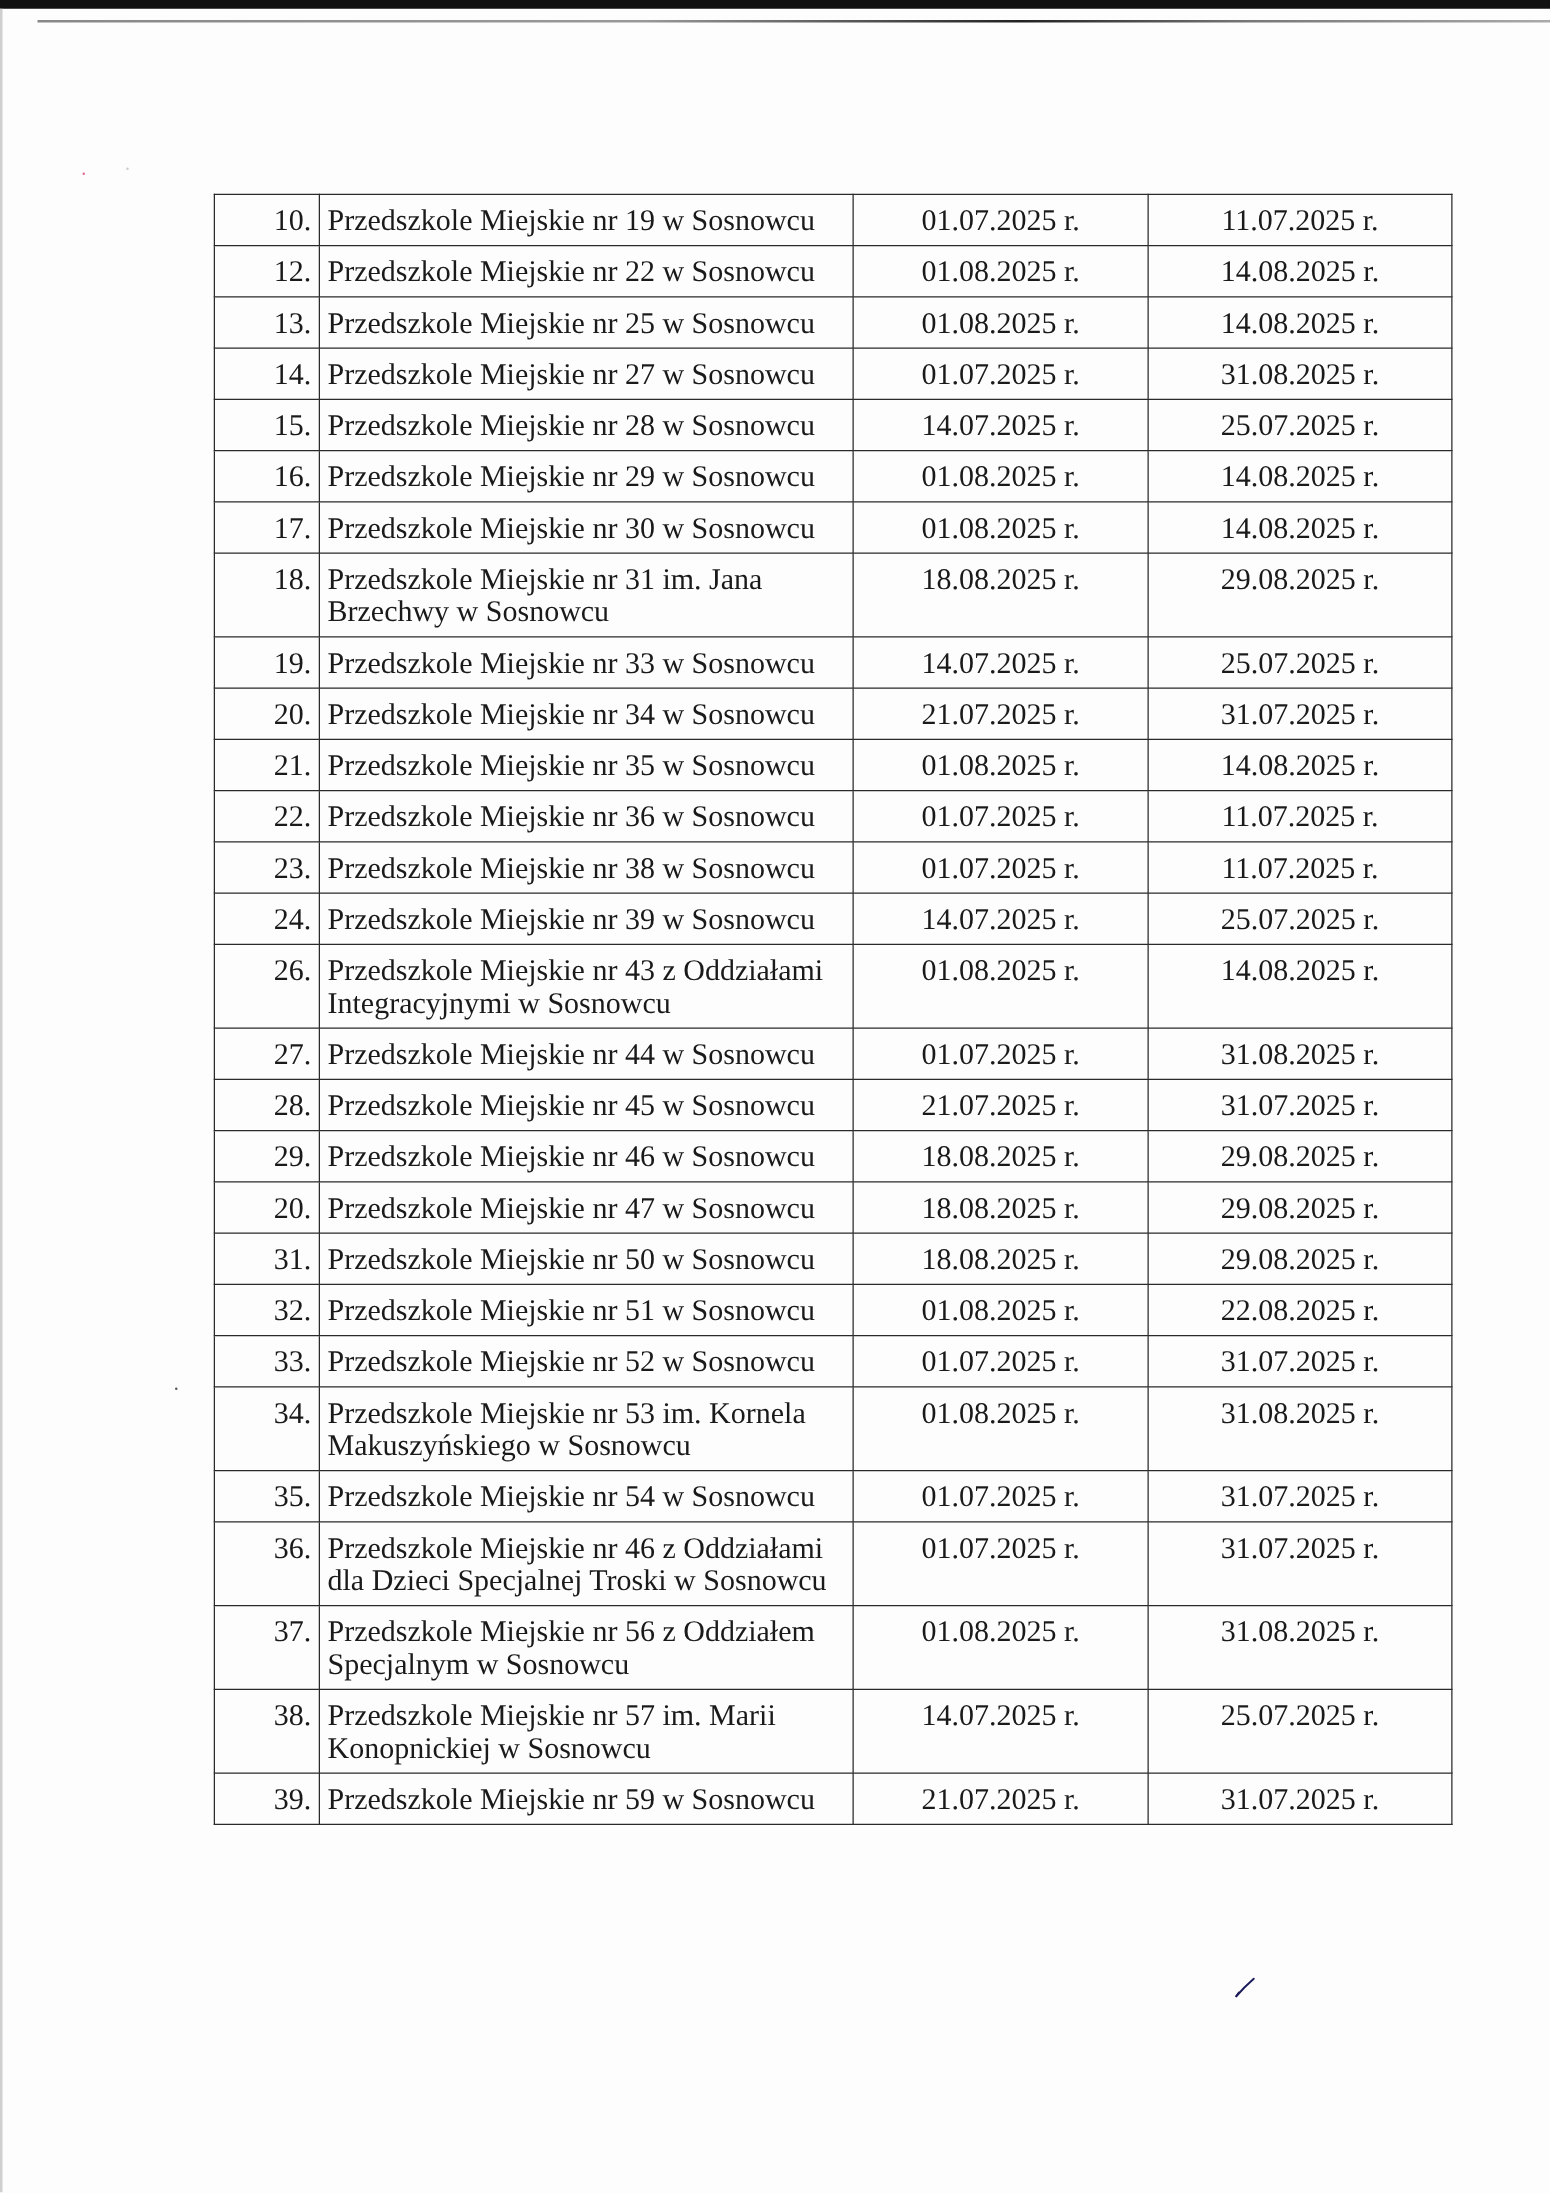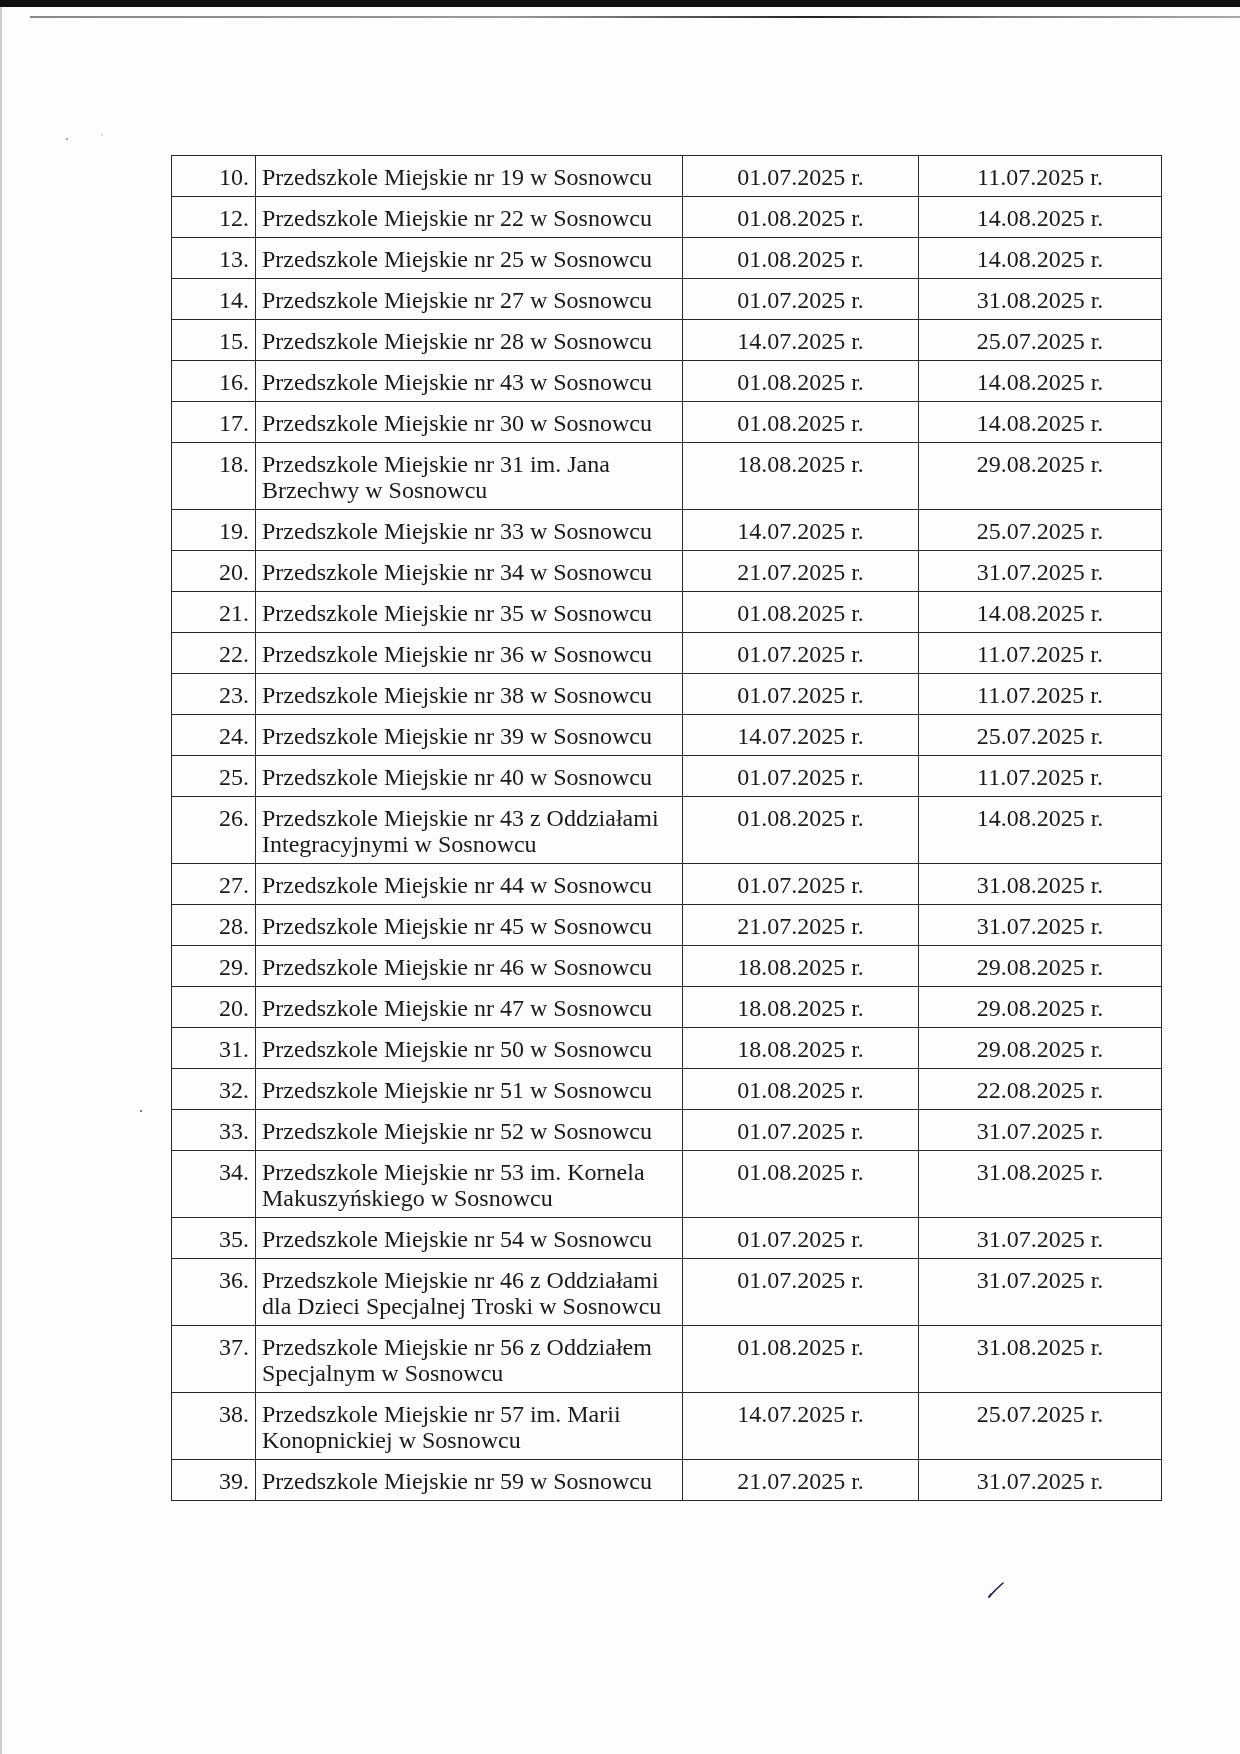--- a/index.html
+++ b/index.html
@@ -89,21 +89,21 @@
           <td class="to">31.08.2025 r.</td>
         </tr>
         <tr>
           <td class="no">15.</td>
           <td class="name">Przedszkole Miejskie nr 28 w Sosnowcu</td>
           <td class="from">14.07.2025 r.</td>
           <td class="to">25.07.2025 r.</td>
         </tr>
         <tr>
           <td class="no">16.</td>
-          <td class="name">Przedszkole Miejskie nr 43 w Sosnowcu</td>
+          <td class="name">Przedszkole Miejskie nr 29 w Sosnowcu</td>
           <td class="from">01.08.2025 r.</td>
           <td class="to">14.08.2025 r.</td>
         </tr>
         <tr>
           <td class="no">17.</td>
           <td class="name">Przedszkole Miejskie nr 30 w Sosnowcu</td>
           <td class="from">01.08.2025 r.</td>
           <td class="to">14.08.2025 r.</td>
         </tr>
         <tr>
@@ -140,26 +140,20 @@
           <td class="no">23.</td>
           <td class="name">Przedszkole Miejskie nr 38 w Sosnowcu</td>
           <td class="from">01.07.2025 r.</td>
           <td class="to">11.07.2025 r.</td>
         </tr>
         <tr>
           <td class="no">24.</td>
           <td class="name">Przedszkole Miejskie nr 39 w Sosnowcu</td>
           <td class="from">14.07.2025 r.</td>
           <td class="to">25.07.2025 r.</td>
-        </tr>
-        <tr>
-          <td class="no">25.</td>
-          <td class="name">Przedszkole Miejskie nr 40 w Sosnowcu</td>
-          <td class="from">01.07.2025 r.</td>
-          <td class="to">11.07.2025 r.</td>
         </tr>
         <tr>
           <td class="no">26.</td>
           <td class="name">Przedszkole Miejskie nr 43 z Oddziałami Integracyjnymi w Sosnowcu</td>
           <td class="from">01.08.2025 r.</td>
           <td class="to">14.08.2025 r.</td>
         </tr>
         <tr>
           <td class="no">27.</td>
           <td class="name">Przedszkole Miejskie nr 44 w Sosnowcu</td>

